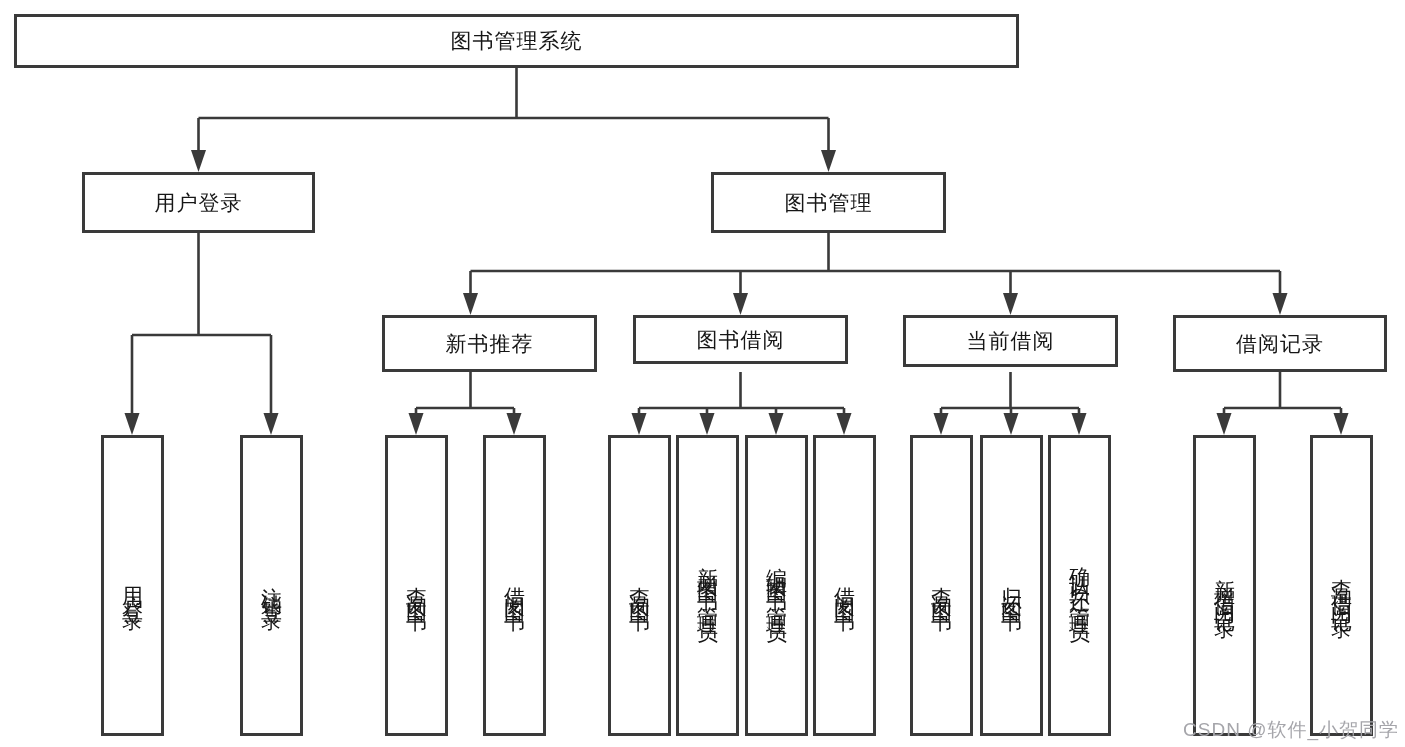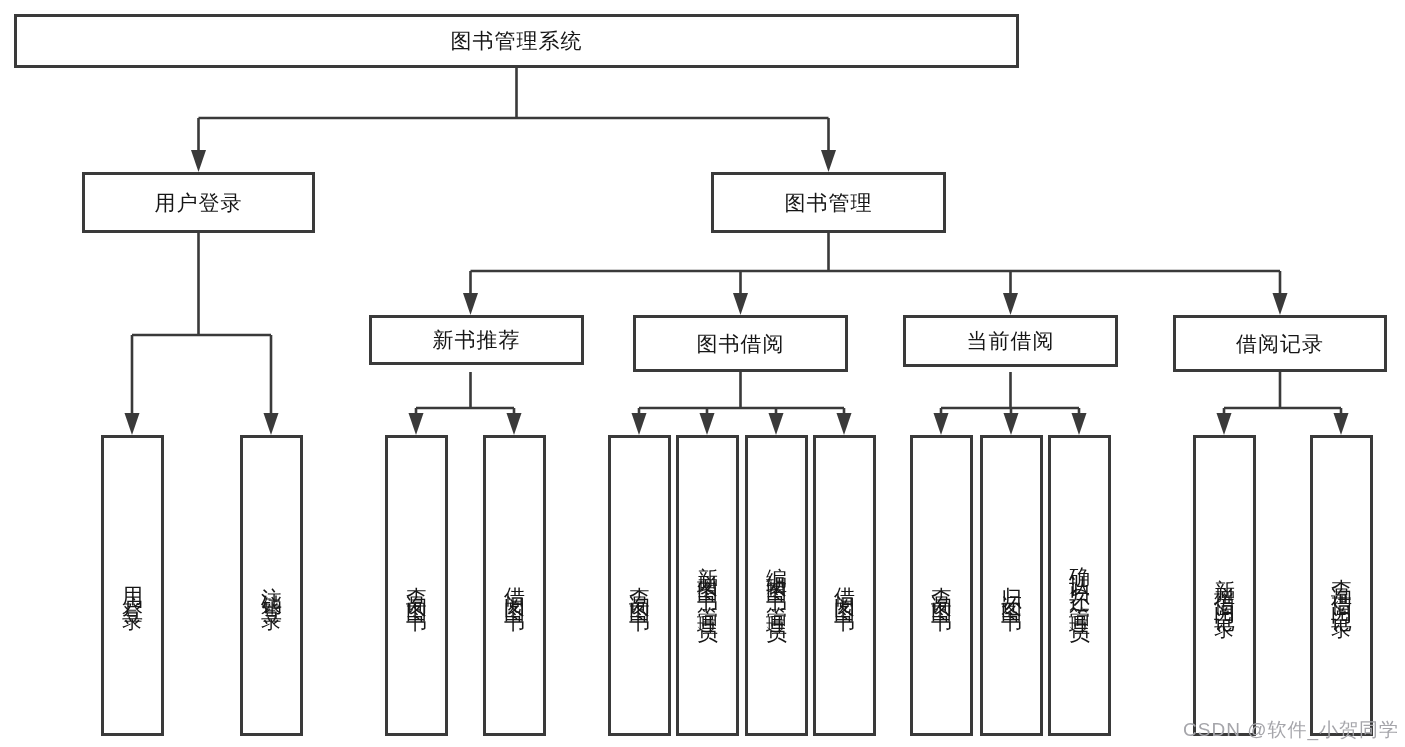--- a/index.html
+++ b/index.html
@@ -110,22 +110,22 @@
       <polygon points="1216.5,413 1231.5,413 1224,435"></polygon>
       <polygon points="1333.5,413 1348.5,413 1341,435"></polygon>
     </g>
   </svg>
 
   <div class="box" style="left:14px; top:14px; width:1005px; height:54px;">图书管理系统</div>
 
   <div class="box" style="left:82px; top:172px; width:233px; height:61px;">用户登录</div>
   <div class="box" style="left:711px; top:172px; width:235px; height:61px;">图书管理</div>
 
-  <div class="box" style="left:369px; top:315px; width:215px; height:50px;">新书推荐</div>
-  <div class="box" style="left:633px; top:315px; width:215px; height:57px;">图书借阅</div>
+  <div class="box" style="left:382px; top:315px; width:215px; height:57px;">新书推荐</div>
+  <div class="box" style="left:633px; top:315px; width:215px; height:49px;">图书借阅</div>
   <div class="box" style="left:903px; top:315px; width:215px; height:52px;">当前借阅</div>
   <div class="box" style="left:1173px; top:315px; width:214px; height:57px;">借阅记录</div>
 
   <div class="vbox" style="left:101px;">用户登录</div>
   <div class="vbox" style="left:240px;">注销登录</div>
 
   <div class="vbox" style="left:385px;">查询图书</div>
   <div class="vbox" style="left:483px;">借阅图书</div>
 
   <div class="vbox" style="left:608px;">查询图书</div>

